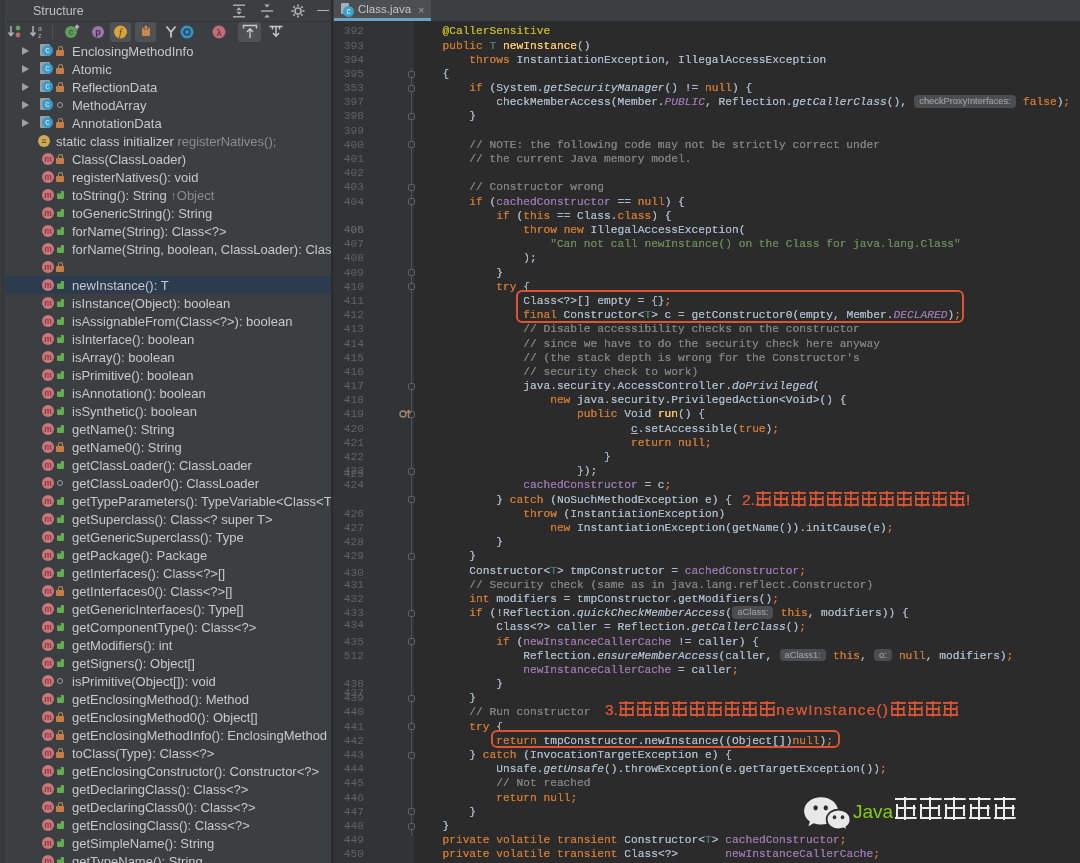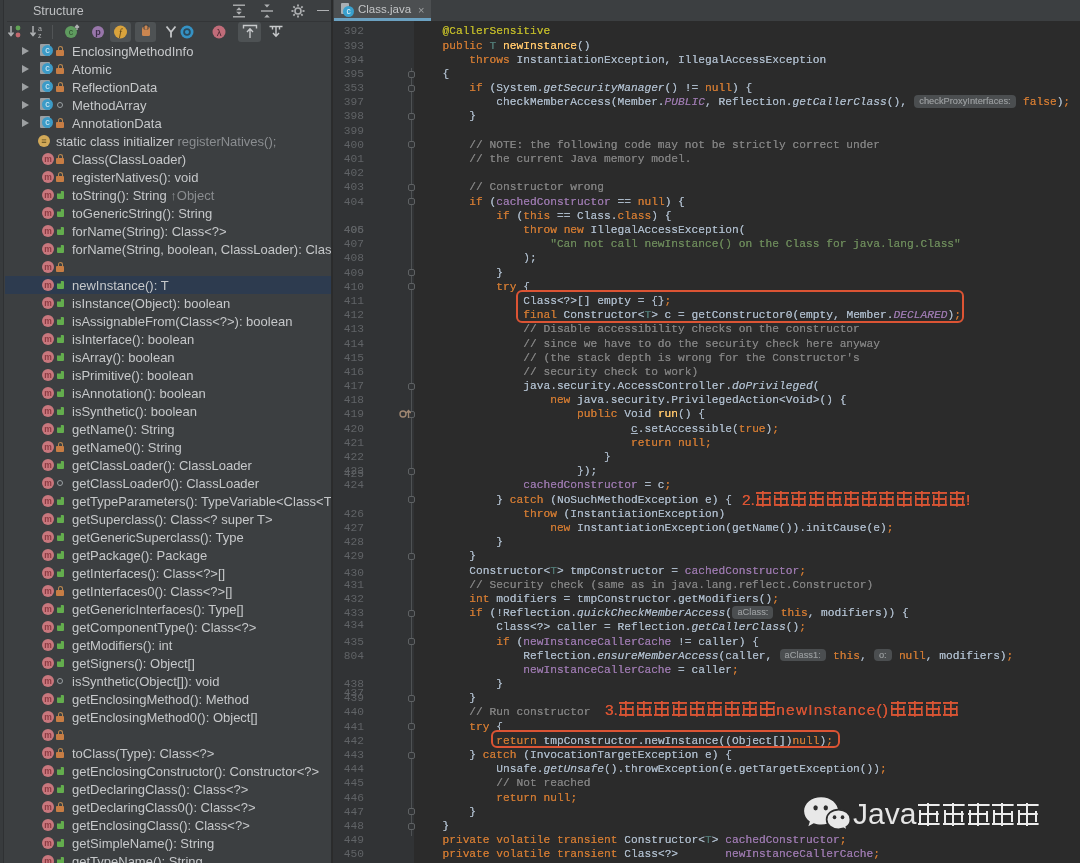--- a/index.html
+++ b/index.html
@@ -68,21 +68,21 @@
   linear-gradient(#d95433,#d95433) 7% 70%/10% 60% no-repeat,
   linear-gradient(#d95433,#d95433) 91% 65%/10% 50% no-repeat}
 .cw{background:
   linear-gradient(#ececec,#ececec) 50% 5%/94% 10% no-repeat,
   linear-gradient(#ececec,#ececec) 50% 50%/86% 10% no-repeat,
   linear-gradient(#ececec,#ececec) 50% 95%/94% 10% no-repeat,
   linear-gradient(#ececec,#ececec) 47% 50%/10% 100% no-repeat,
   linear-gradient(#ececec,#ececec) 8% 70%/9% 58% no-repeat,
   linear-gradient(#ececec,#ececec) 91% 64%/9% 48% no-repeat}
 #wm{position:absolute;left:790px;top:790px;width:290px;height:50px}
-#wmtext{position:absolute;left:63px;top:7px;font-size:30px;color:#e5e5e5;white-space:nowrap}
+#wmtext{position:absolute;left:63px;top:7px;font-size:19px;color:#84cc16;white-space:nowrap}
 #wmtext .cj{width:23px;height:23px;margin:0 0.9px;vertical-align:-2px}
 </style></head><body>
 <div id="root">
 <div id="gutter"></div>
 <div id="editor"></div>
 <div id="tabbar">
  <div id="tab">
         <span class="jico">
           <span class="pg"></span>
           <span class="bl">c</span>
@@ -155,21 +155,21 @@
       <div class="ln" style="top:506.8px">426</div>
       <div class="ln" style="top:520.9px">427</div>
       <div class="ln" style="top:535.1px">428</div>
       <div class="ln" style="top:549.3px">429</div>
       <div class="ln" style="top:566px">430</div>
       <div class="ln" style="top:577.7px">431</div>
       <div class="ln" style="top:591.9px">432</div>
       <div class="ln" style="top:606.1px">433</div>
       <div class="ln" style="top:618px">434</div>
       <div class="ln" style="top:634.5px">435</div>
-      <div class="ln" style="top:648.7px">804</div>
+      <div class="ln" style="top:648.7px">512</div>
       <div class="ln" style="top:686px">437</div>
       <div class="ln" style="top:677.0px">438</div>
       <div class="ln" style="top:691.2px">439</div>
       <div class="ln" style="top:705.4px">440</div>
       <div class="ln" style="top:719.6px">441</div>
       <div class="ln" style="top:733.8px">442</div>
       <div class="ln" style="top:748.0px">443</div>
       <div class="ln" style="top:762.2px">444</div>
       <div class="ln" style="top:776.4px">445</div>
       <div class="ln" style="top:790.6px">446</div>
@@ -464,41 +464,42 @@
           <span class="ttxt">getModifiers(): int</span>
         </div>
         <div class="trow" style="top:654px">
           <span class="micon">m</span>
           <span class="pub"></span>
           <span class="ttxt">getSigners(): Object[]</span>
         </div>
         <div class="trow" style="top:672px">
           <span class="micon">m</span>
           <span class="pkg"></span>
-          <span class="ttxt">isSynthetic(Object[]): void</span>
+          <span class="ttxt">isPrimitive(Object[]): void</span>
         </div>
         <div class="trow" style="top:690px">
           <span class="micon">m</span>
           <span class="pub"></span>
           <span class="ttxt">getEnclosingMethod(): Method</span>
         </div>
         <div class="trow" style="top:708px">
           <span class="micon">m</span>
           <span class="lock">
             <span class="shk"></span>
             <span class="bod"></span>
           </span>
           <span class="ttxt">getEnclosingMethod0(): Object[]</span>
         </div>
         <div class="trow" style="top:726px">
           <span class="micon">m</span>
           <span class="lock">
             <span class="shk"></span>
             <span class="bod"></span>
           </span>
+          <span class="ttxt">getEnclosingMethodInfo(): EnclosingMethod</span>
         </div>
         <div class="trow" style="top:744px">
           <span class="micon">m</span>
           <span class="lock">
             <span class="shk"></span>
             <span class="bod"></span>
           </span>
           <span class="ttxt">toClass(Type): Class&lt;?&gt;</span>
         </div>
         <div class="trow" style="top:762px">

